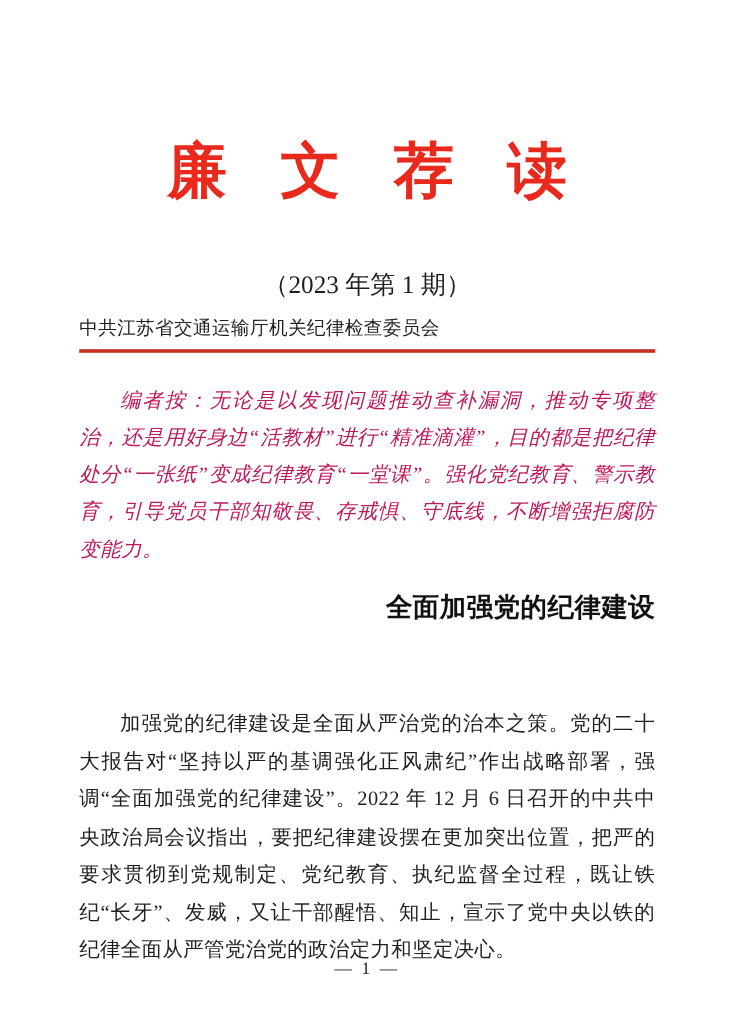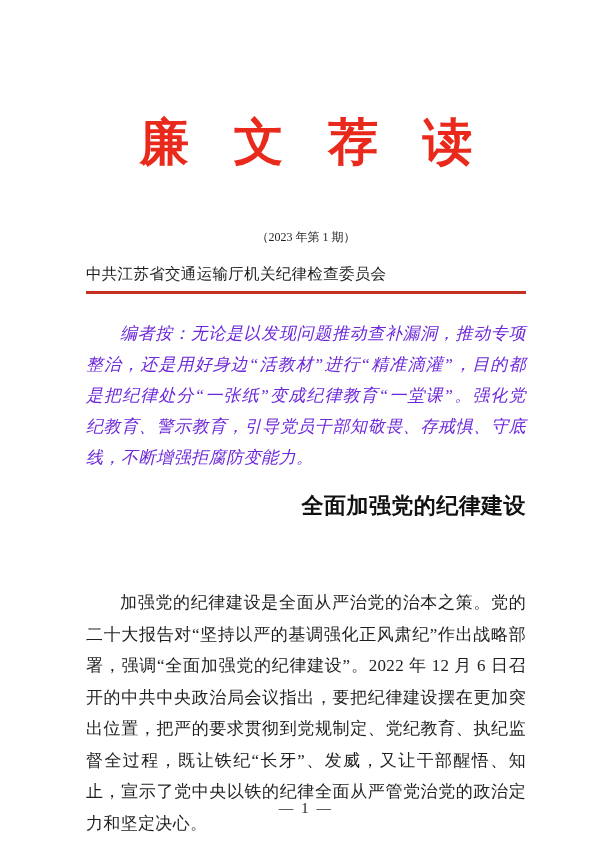--- a/index.html
+++ b/index.html
@@ -12,37 +12,37 @@
     width: 612px;
     height: 857px;
     margin: 0 auto;
     background: var(--paper, #ffffff);
     font-family: "Liberation Serif", "DejaVu Serif", serif;
     color: var(--ink, #1f1f1f);
     overflow: hidden;
     box-sizing: border-box;
   }
   .content {
-    padding: 0 86px;
+    padding: 0 66px;
   }
   .doc-title {
     margin-top: 112px;
     font-size: 50px;
     line-height: 60px;
     font-weight: bold;
     color: var(--title-red, #e8291c);
     text-align: center;
     letter-spacing: 0.32em;
     text-indent: 0.32em; 
     white-space: nowrap;
   }
   .issue-line {
     margin-top: 54px;
     text-align: center;
-    font-size: 12px;
+    font-size: 21px;
     line-height: 22px;
   }
   .masthead-row {
     display: flex;
     justify-content: space-between;
     align-items: flex-end;
     margin-top: 15px;
     padding-bottom: 6px;
     font-size: 15.5px;
     line-height: 22px;
@@ -51,21 +51,21 @@
   .masthead-row .org { letter-spacing: 0.02em; }
   .masthead-row .date { letter-spacing: 0.06em; padding-right: 4px; }
   .editor-note {
     margin-top: 24px;
     font-style: italic;
     font-size: 17px;
     line-height: 31px;
     text-align: justify;
     text-indent: 2em;
     letter-spacing: 0.03em;
-    color: #6d28d9;
+    color: #be185d;
   }
   .article-title {
     margin-top: 18px;
     text-align: right;
     font-size: 22px;
     line-height: 30px;
     font-weight: bold;
     letter-spacing: 0.02em;
     color: #111111;
   }

